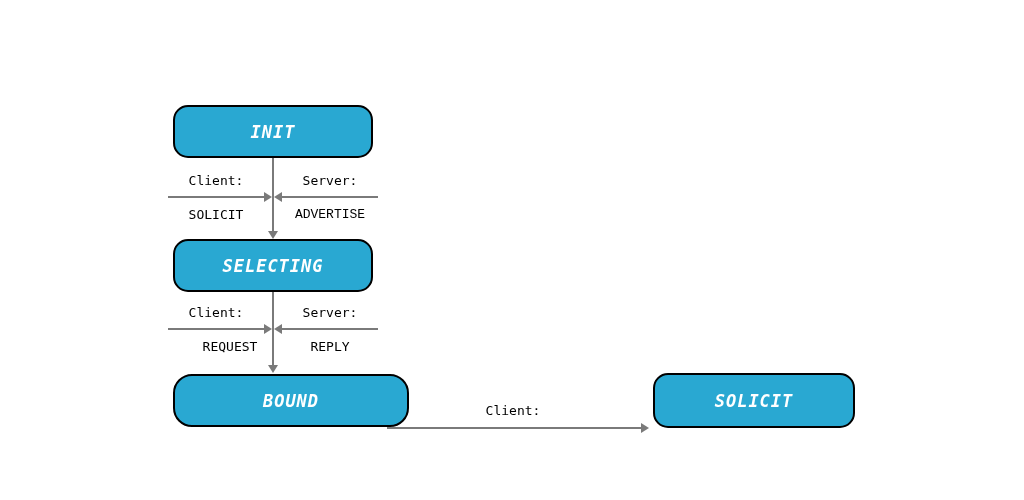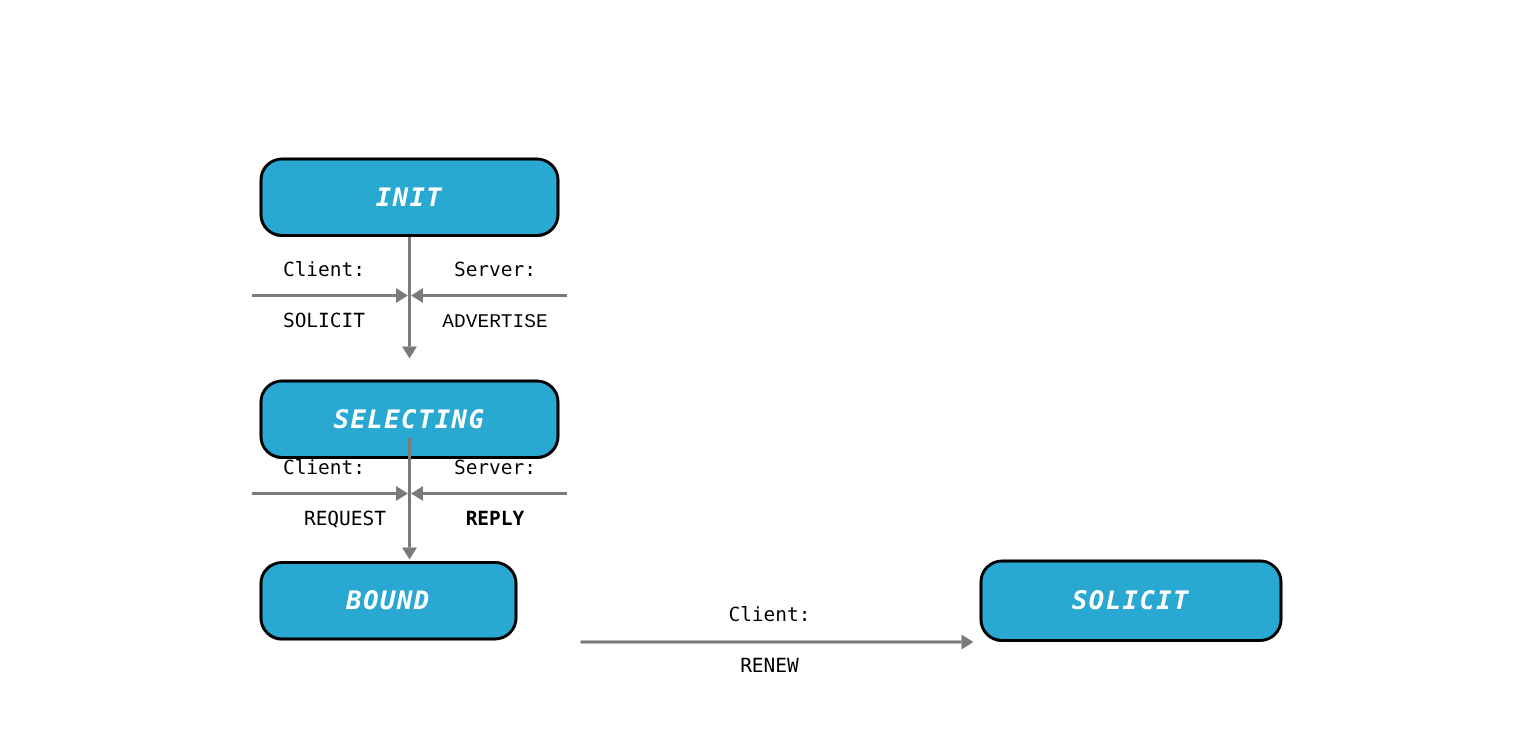--- a/index.html
+++ b/index.html
@@ -66,25 +66,25 @@
 </style>
 </head>
 <body>
 
 <div class="canvas">
 
   <div class="node" style="left:173px; top:105px; width:200px; height:53px;">
     <span class="node-label">INIT</span>
   </div>
 
-  <div class="node" style="left:173px; top:253px; width:200px; height:53px;">
+  <div class="node" style="left:173px; top:239px; width:200px; height:53px;">
     <span class="node-label">SELECTING</span>
   </div>
 
-  <div class="node" style="left:173px; top:374px; width:172px; height:53px;">
+  <div class="node" style="left:173px; top:374px; width:236px; height:53px;border-radius:19px;">
     <span class="node-label">BOUND</span>
   </div>
 
   <div class="node" style="left:653px; top:373px; width:202px; height:55px;">
     <span class="node-label">SOLICIT</span>
   </div>
 
   <div class="vline" style="left:272px; top:158px; height:73px;"></div>
   <div class="arr down" style="left:268px; top:231px;"></div>
 
@@ -102,21 +102,20 @@
   <div class="arr down" style="left:268px; top:365px;"></div>
 
   <div class="hline" style="left:168px; top:328px; width:96px;"></div>
   <div class="arr right" style="left:264px; top:324px;"></div>
   <div class="hline" style="left:282px; top:328px; width:96px;"></div>
   <div class="arr left" style="left:274px; top:324px;"></div>
 
   <div class="lbl" style="left:166px; top:305px; width:100px;">Client:</div>
   <div class="lbl" style="left:180px; top:339px; width:100px;">REQUEST</div>
   <div class="lbl" style="left:280px; top:305px; width:100px;">Server:</div>
-  <div class="lbl" style="left:280px; top:339px; width:100px;font-weight:bold;">REPLY</div>
+  <div class="lbl" style="left:280px; top:339px; width:100px;">REPLY</div>
 
   <div class="hline" style="left:387px; top:427px; width:254px;"></div>
   <div class="arr right" style="left:641px; top:423px;"></div>
 
   <div class="lbl" style="left:413px; top:403px; width:200px;">Client:</div>
-  <div class="lbl" style="left:413px; top:437px; width:200px;">RENEW</div>
 
 </div>
 
 </body></html>

